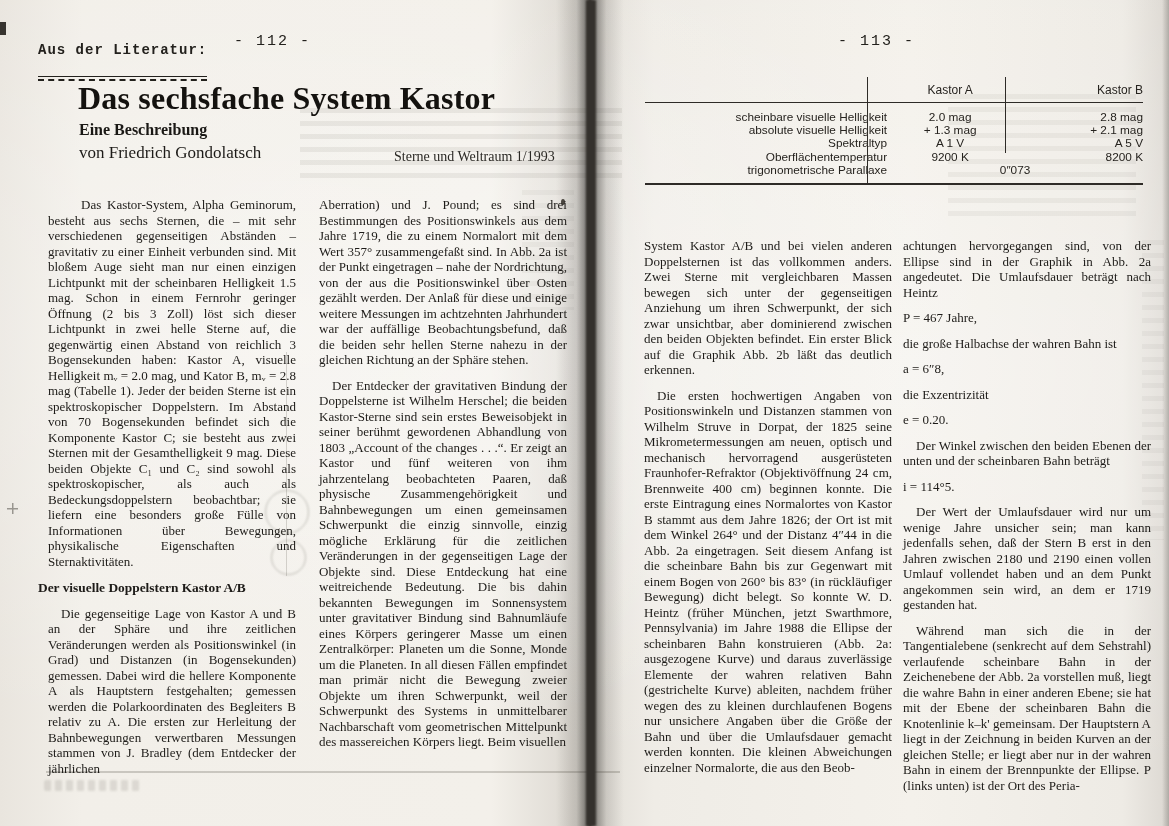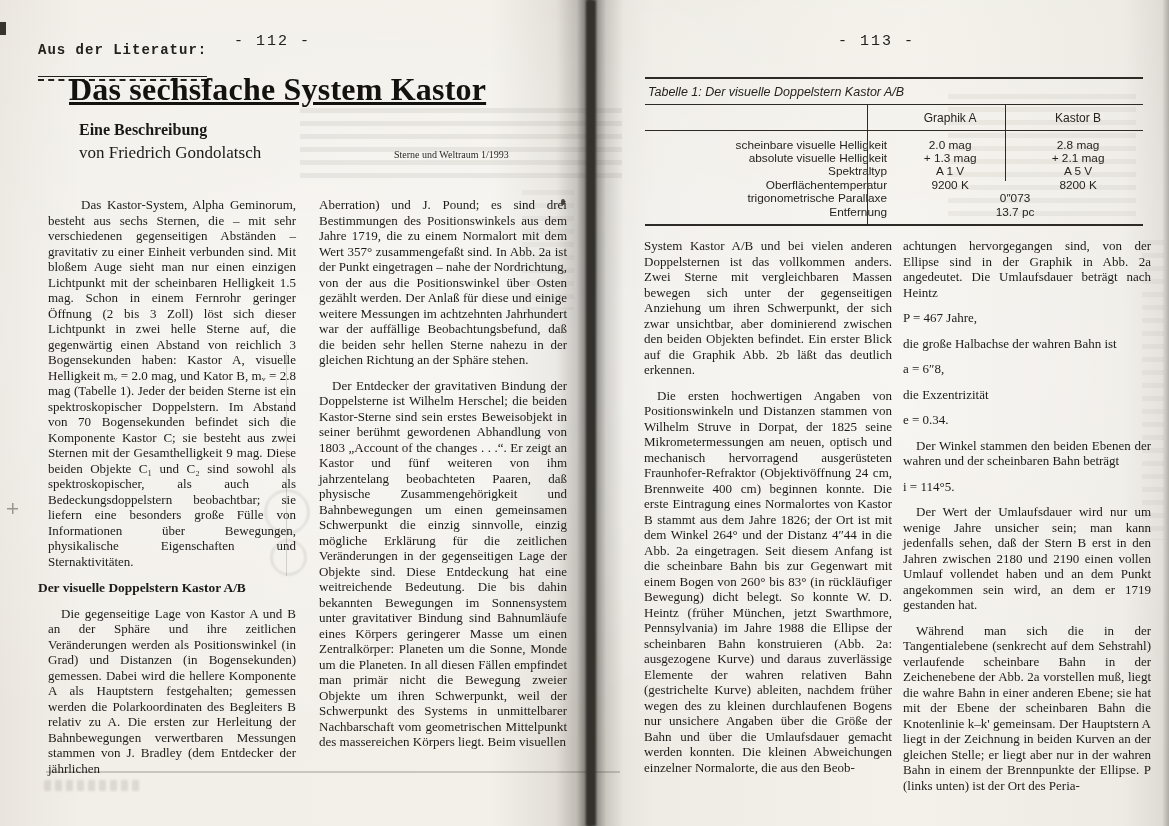--- a/index.html
+++ b/index.html
@@ -41,26 +41,26 @@
     content:"";position:absolute;left:0;right:0;bottom:-5px;border-bottom:2px dashed #23211d;
   }
   .pagenum{
     position:absolute;top:33px;font-family:"Liberation Mono","DejaVu Sans Mono",monospace;
     font-size:15px;letter-spacing:2px;color:#23211d;
   }
   .pagenum.left{left:234px;}
   .pagenum.right{left:838px;}
 
   .title{
-    position:absolute;left:68px;top:70px;margin:1px;
-    font-size:32px;font-weight:bold;letter-spacing:.2px;color:#14120f;white-space:nowrap;text-decoration:underline;
+    position:absolute;left:68px;top:70px;margin:10px;
+    font-size:32px;font-weight:bold;letter-spacing:.2px;color:#14120f;white-space:nowrap;
   }
   .subtitle{position:absolute;left:79px;top:121px;font-size:16px;font-weight:bold;color:#1a1815;}
   .author{position:absolute;left:79px;top:143px;font-size:17px;color:#1d1b18;}
-  .source{position:absolute;left:394px;top:149px;font-size:10px;color:#2a2824;}
+  .source{position:absolute;left:394px;top:149px;font-size:14px;color:#2a2824;}
 
   .col{
     position:absolute;width:268px;overflow:hidden;
     font-size:13px;line-height:15.5px;text-align:justify;color:#1d1b18;
     hyphens:auto;
   }
   .col-l1{left:38px;top:187px;height:604px;}
   .col-l2{left:309px;top:187px;height:604px;}
   .col-r1{left:634px;top:228px;height:566px;}
   .col-r2{left:893px;top:228px;height:566px;}
@@ -81,21 +81,21 @@
   .t-caption{
     border-top:2px solid #2e2b27;border-bottom:1.4px solid #2e2b27;
     height:25px;line-height:26px;font-size:12.5px;font-style:italic;padding-left:3px;
   }
   .t-grid{position:relative;border-bottom:2px solid #2e2b27;}
   .t-header{display:flex;height:25px;align-items:center;border-bottom:1.6px solid #2e2b27;font-size:12px;}
   .t-body{padding:7px 0 6px 0;font-size:11.8px;}
   .t-row{display:flex;height:13.4px;align-items:center;}
   .c-label{width:222px;padding-left:3px;box-sizing:border-box;text-align:right;margin-left:36px;}
   .c-a{width:136px;text-align:center;}
-  .c-b{width:140px;text-align:center;}
+  .c-b{width:140px;text-align:right;}
   .c-span{width:276px;text-align:center;}
   .vline{position:absolute;background:#2e2b27;width:1.4px;}
   .vline-label{left:222px;top:0;bottom:0;}
   .vline-ab{left:360px;top:0;height:76px;}
 
   
   .ghost{
     position:absolute;pointer-events:none;opacity:.5;filter:blur(.7px);
     background-image:repeating-linear-gradient(180deg,
       rgba(104,99,90,.20) 0px,rgba(104,99,90,.20) 5px,
@@ -168,25 +168,24 @@
   </div>
 
   <div class="spine"></div>
   <div class="spine-core"></div>
   <div class="edge-right"></div>
 
   <div>
     <div class="pagenum right">- 113 -</div>
 
     <div class="table1">
-      <div class="t-caption">Tabelle 1: Der visuelle Doppelstern Kastor A/B</div>
       <div class="t-grid">
         <div class="t-header">
           <div class="c-label"></div>
-          <div class="c-a">Graphik A</div>
+          <div class="c-a">Kastor A</div>
           <div class="c-b">Kastor B</div>
         </div>
         <div class="t-body">
           <div class="t-row">
             <div class="c-label">scheinbare visuelle Helligkeit</div>
             <div class="c-a">2.0 mag</div>
             <div class="c-b">2.8 mag</div>
           </div>
           <div class="t-row">
             <div class="c-label">absolute visuelle Helligkeit</div>
@@ -199,43 +198,39 @@
             <div class="c-b">A 5 V</div>
           </div>
           <div class="t-row">
             <div class="c-label">Oberflächentemperatur</div>
             <div class="c-a">9200 K</div>
             <div class="c-b">8200 K</div>
           </div>
           <div class="t-row">
             <div class="c-label">trigonometrische Parallaxe</div>
             <div class="c-span">0″073</div>
-          </div>
-          <div class="t-row">
-            <div class="c-label">Entfernung</div>
-            <div class="c-span">13.7 pc</div>
           </div>
         </div>
         <div class="vline vline-label"></div>
         <div class="vline vline-ab"></div>
       </div>
     </div>
 
     <div class="col col-r1">
       <p class="plain">System Kastor A/B und bei vielen anderen Doppelsternen ist das vollkommen anders. Zwei Sterne mit vergleichbaren Massen bewegen sich unter der gegenseitigen Anziehung um ihren Schwerpunkt, der sich zwar unsichtbar, aber dominierend zwischen den beiden Objekten befindet. Ein erster Blick auf die Graphik Abb. 2b läßt das deutlich erkennen.</p>
       <p class="indent">Die ersten hochwertigen Angaben von Positionswinkeln und Distanzen stammen von Wilhelm Struve in Dorpat, der 1825 seine Mikrometermessungen am neuen, optisch und mechanisch hervorragend ausgerüsteten Fraunhofer-Refraktor (Objektivöffnung 24 cm, Brennweite 400 cm) beginnen konnte. Die erste Eintragung eines Normalortes von Kastor B stammt aus dem Jahre 1826; der Ort ist mit dem Winkel 264° und der Distanz 4″44 in die Abb. 2a eingetragen. Seit diesem Anfang ist die scheinbare Bahn bis zur Gegenwart mit einem Bogen von 260° bis 83° (in rückläufiger Bewegung) dicht belegt. So konnte W. D. Heintz (früher München, jetzt Swarthmore, Pennsylvania) im Jahre 1988 die Ellipse der scheinbaren Bahn konstruieren (Abb. 2a: ausgezogene Kurve) und daraus zuverlässige Elemente der wahren relativen Bahn (gestrichelte Kurve) ableiten, nachdem früher wegen des zu kleinen durchlaufenen Bogens nur unsichere Angaben über die Größe der Bahn und über die Umlaufsdauer gemacht werden konnten. Die kleinen Abweichungen einzelner Normalorte, die aus den Beob-</p>
     </div>
 
     <div class="col col-r2">
       <p class="plain">achtungen hervorgegangen sind, von der Ellipse sind in der Graphik in Abb. 2a angedeutet. Die Umlaufsdauer beträgt nach Heintz</p>
       <p class="eq">P = 467 Jahre,</p>
       <p class="plain">die große Halbachse der wahren Bahn ist</p>
       <p class="eq">a = 6″8,</p>
       <p class="plain">die Exzentrizität</p>
-      <p class="eq">e = 0.34.</p>
-      <p class="indent">Der Winkel stammen den beiden Ebenen der wahren und der scheinbaren Bahn beträgt</p>
+      <p class="eq">e = 0.20.</p>
+      <p class="indent">Der Winkel zwischen den beiden Ebenen der unten und der scheinbaren Bahn beträgt</p>
       <p class="eq">i = 114°5.</p>
       <p class="indent">Der Wert der Umlaufsdauer wird nur um wenige Jahre unsicher sein; man kann jedenfalls sehen, daß der Stern B erst in den Jahren zwischen 2180 und 2190 einen vollen Umlauf vollendet haben und an dem Punkt angekommen sein wird, an dem er 1719 gestanden hat.</p>
       <p class="indent">Während man sich die in der Tangentialebene (senkrecht auf dem Sehstrahl) verlaufende scheinbare Bahn in der Zeichenebene der Abb. 2a vorstellen muß, liegt die wahre Bahn in einer anderen Ebene; sie hat mit der Ebene der scheinbaren Bahn die Knotenlinie k–k' gemeinsam. Der Hauptstern A liegt in der Zeichnung in beiden Kurven an der gleichen Stelle; er liegt aber nur in der wahren Bahn in einem der Brennpunkte der Ellipse. P (links unten) ist der Ort des Peria-</p>
     </div>
   </div>
 
 </div>
 
 </body></html>

